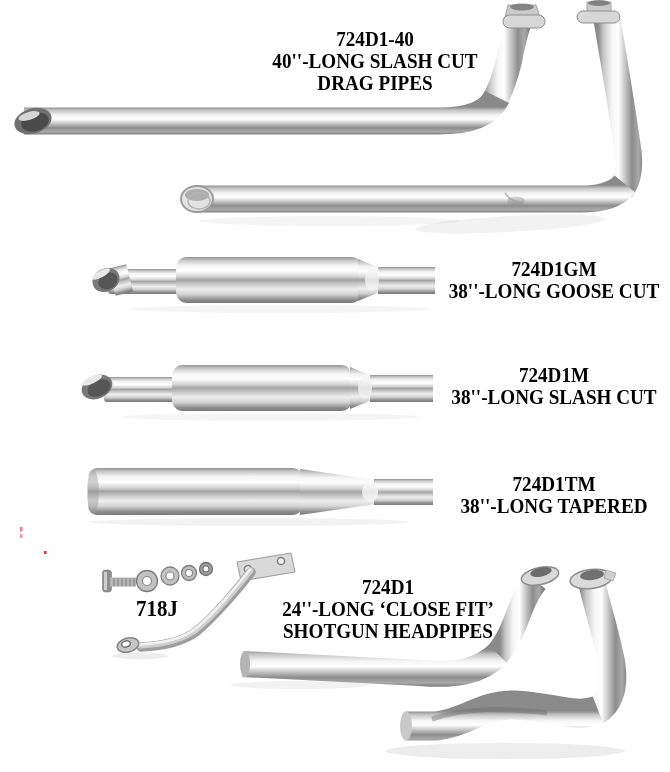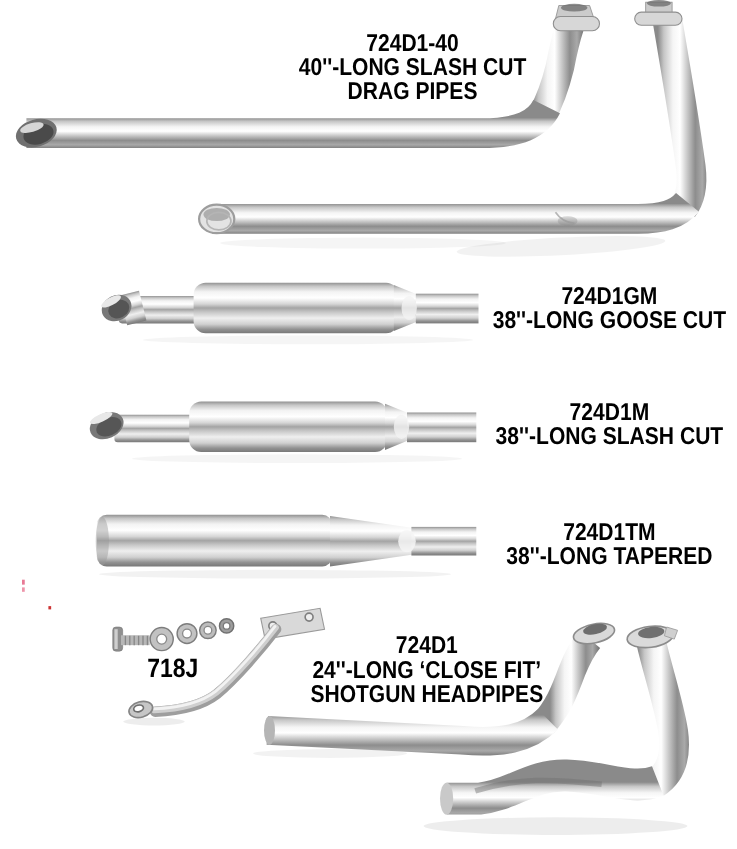--- a/index.html
+++ b/index.html
@@ -1,17 +1,17 @@
 <!DOCTYPE html>
 <html><head>
 <meta charset="utf-8">
 <style>
   html,body{margin:0;padding:0;background:#ffffff;}
   .page{position:relative;width:670px;height:762px;background:#ffffff;overflow:hidden;
-        font-family:Liberation Sans, sans-serif;}
+        font-family:Liberation Serif, serif;}
   .label{position:absolute;color:#000;font-weight:700;text-align:center;
          font-size:22px;line-height:22px;white-space:nowrap;
          transform:scaleX(0.87);transform-origin:center top;letter-spacing:0;}
   .label div{white-space:nowrap;}
   .label-718j{font-size:24px;}
   svg{position:absolute;left:0;top:0;}
 </style>
 </head>
 <body>
 

